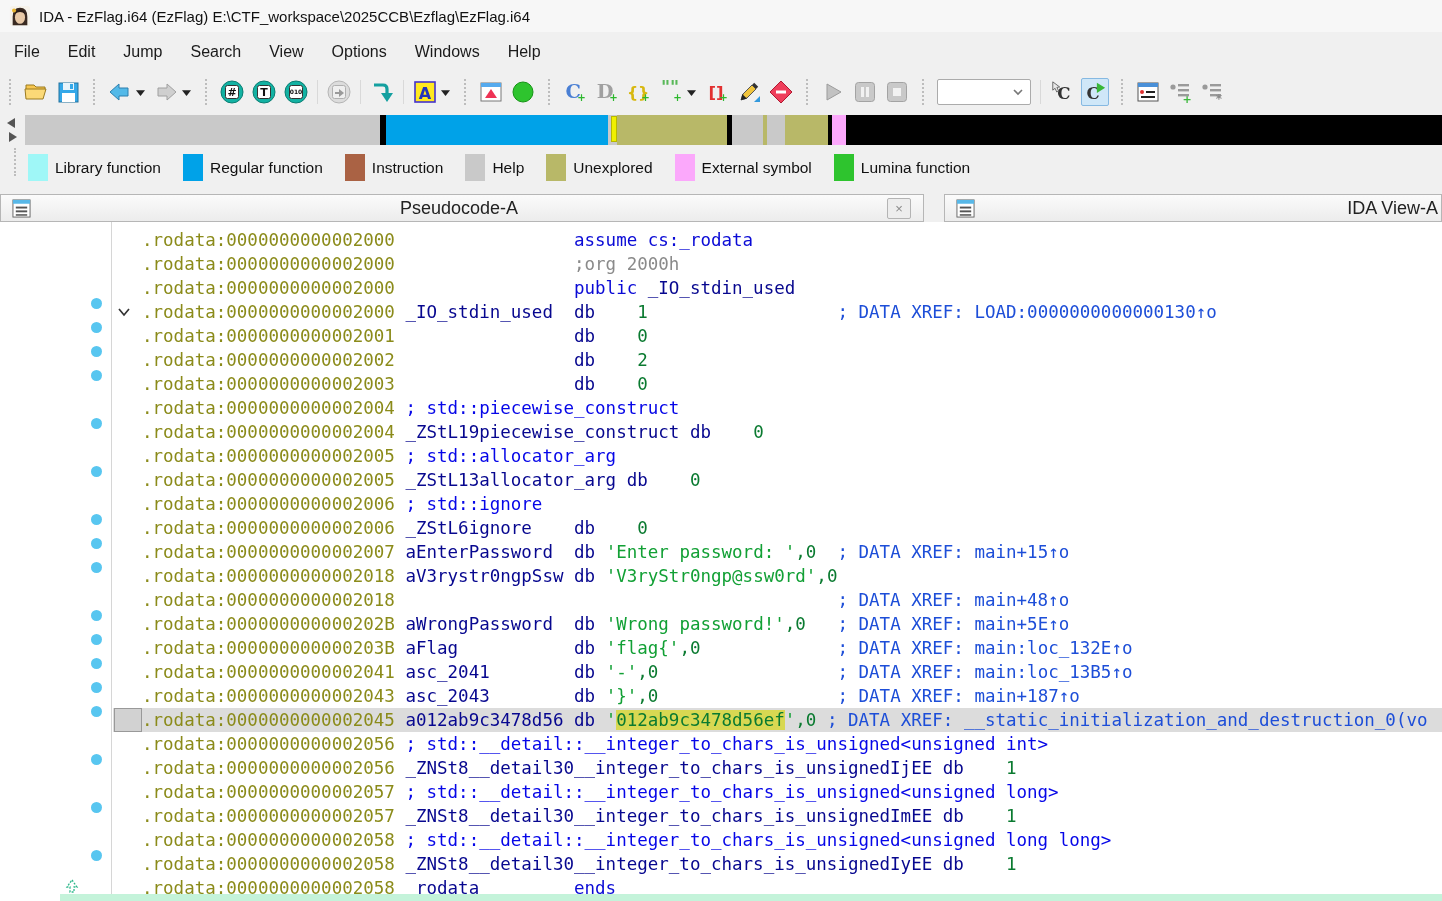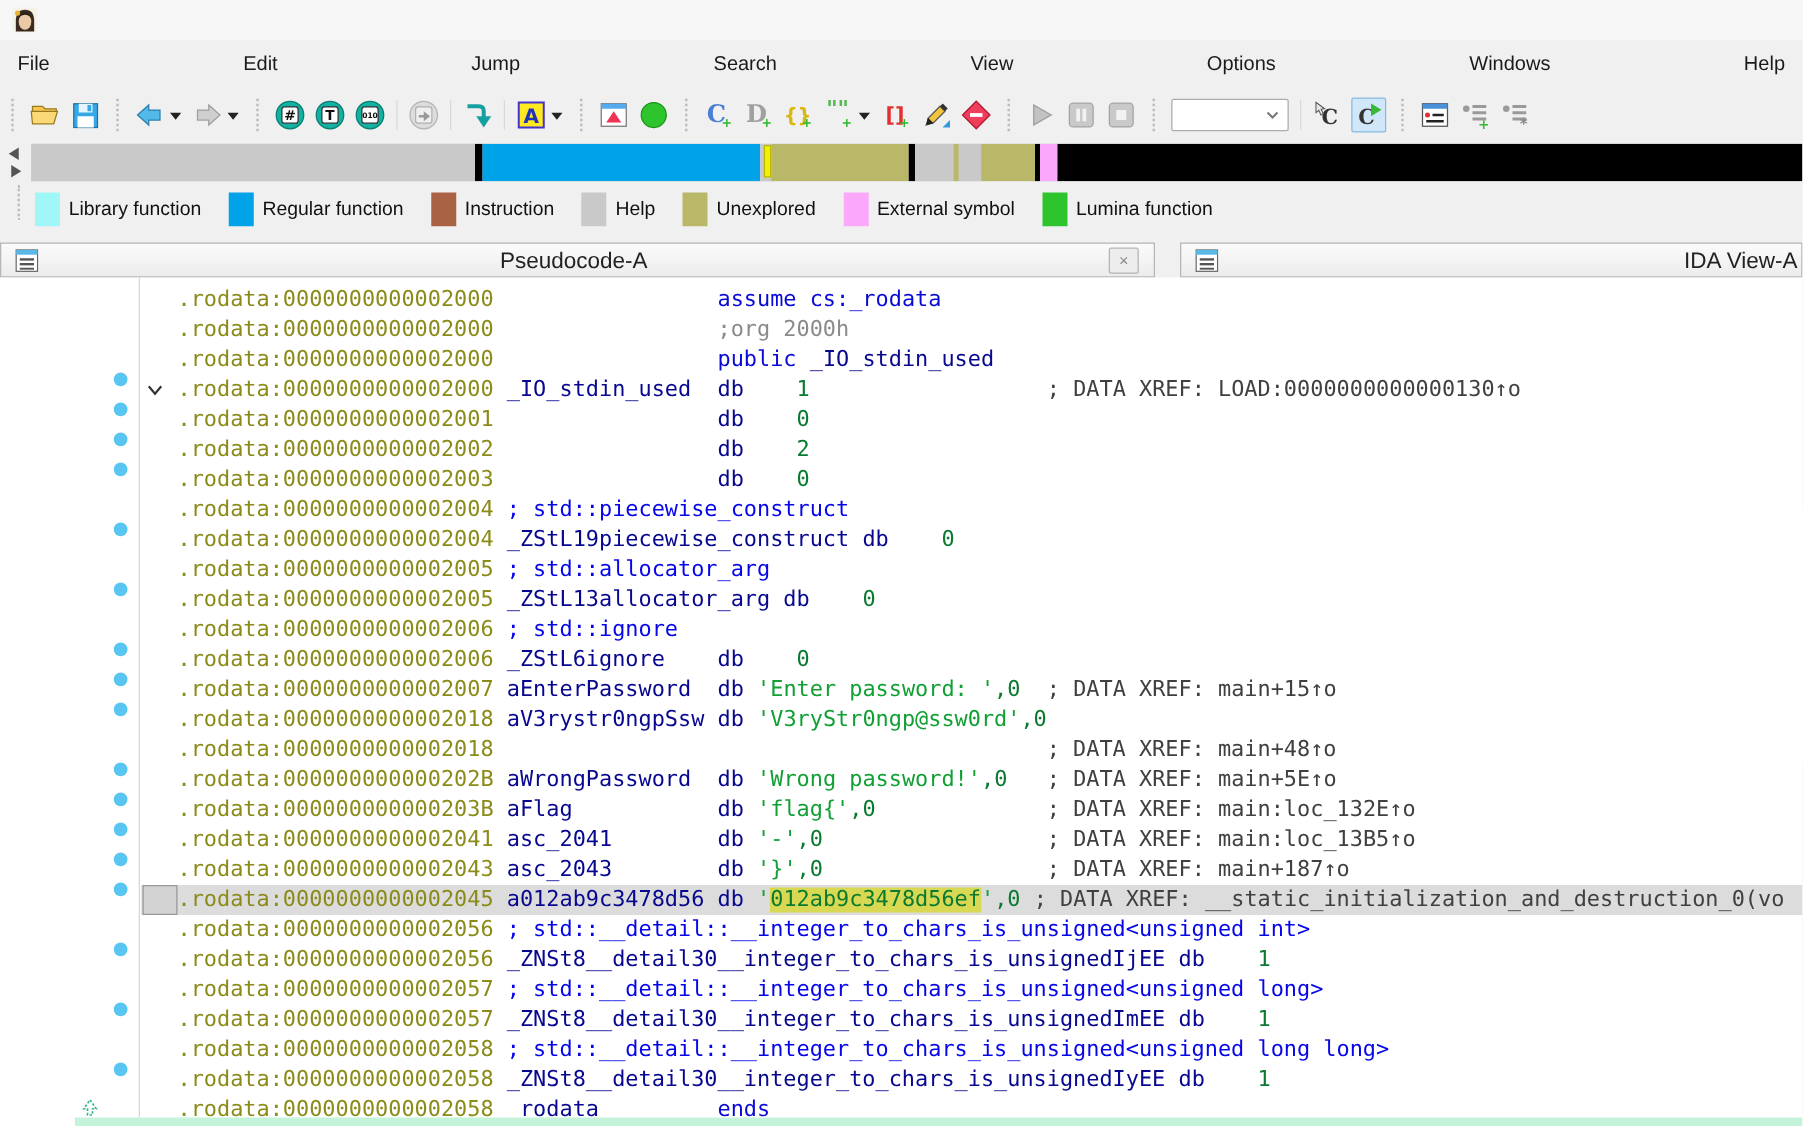--- a/index.html
+++ b/index.html
@@ -6,21 +6,21 @@
   body{width:1442px;height:901px;overflow:hidden;background:#f0f0f0;position:relative;
        font-family:"Liberation Sans",sans-serif;-webkit-font-smoothing:antialiased;}
 
   
   .titlebar{position:absolute;left:0;top:0;width:1442px;height:32px;background:#f7f7f7;
             display:flex;align-items:center;border-bottom:1px solid #e3e3e3;}
   .app-icon{width:22px;height:22px;margin:0 8px 0 9px;}
   .win-title{font-size:15px;color:#111;}
 
   .menubar{position:absolute;left:0;top:32px;width:1442px;height:40px;background:#f0f0f0;
-           display:flex;align-items:center;justify-content:space-between;}
+           display:flex;align-items:center;}
   .menu-item{font-size:16px;color:#1a1a1a;padding:8px 14px;cursor:default;}
 
   .toolbar{position:absolute;left:0;top:72px;width:1442px;height:40px;background:#f0f0f0;
            display:flex;align-items:center;border-bottom:1px solid #e0e0e0;}
   .tb-handle{height:26px;width:2px;border-left:2px dotted #bdbdbd;margin:0 7px 0 9px;}
   .tb-icon{width:26px;height:26px;margin:0 3px;display:flex;align-items:center;justify-content:center;}
   .tb-icon svg{width:24px;height:24px;}
   .tb-caret{width:10px;height:26px;display:flex;align-items:center;margin-right:4px;}
   .tb-sep{width:1px;height:24px;background:#d9d9d9;margin:0 5px;}
   .tb-combo{width:92px;height:24px;background:#fff;border:1px solid #ababab;border-radius:2px;
@@ -54,39 +54,40 @@
 
   
   .listing{position:absolute;left:0;top:222px;width:1442px;height:764px;background:#fff;overflow:hidden;}
   .gutter-line{position:absolute;left:111px;top:0;width:1px;height:672px;background:#d6d6d6;}
   .rows{position:absolute;left:113px;top:6px;width:1329px;font-family:"DejaVu Sans Mono",monospace;
         font-size:17.5px;line-height:24px;white-space:pre;}
   .lrow{height:24px;padding-left:29px;}
   .lrow.sel{background:#dcdcdc;}
   .seg-a{color:#8b8b1a}.seg-k{color:#0a0ad6}.seg-n{color:#07078f}
   .seg-v{color:#0a7a30}.seg-s{color:#12a035}.seg-cb{color:#0606e8}
-  .seg-cg{color:#8a8a8a}.seg-x{color:#404040}.seg-p{color:#000}
+  .seg-cg{color:#8a8a8a}.seg-x{color:#1d4ed8}.seg-p{color:#000}
   .seg-hl{color:#0a7a30;background:#d8d852}
   .xdot{position:absolute;left:91px;width:11px;height:11px;border-radius:50%;background:#58c6f0;}
   .curbox{position:absolute;left:114px;width:26px;height:22px;background:#d2d2d2;border:1px solid #999;}
   .chev{position:absolute;left:117px;width:14px;height:14px;}
   .bstrip{position:absolute;left:60px;top:672px;width:1382px;height:7px;background:#c4f3da;}
   .bmark{position:absolute;left:64px;top:656px;width:16px;height:16px;}
 </style>
 </head>
 <body>
 
 <div class="titlebar">
   <svg class="app-icon" viewBox="0 0 24 24">
     <rect x="1" y="1" width="22" height="22" rx="3" fill="#f6f2ea"></rect>
     <path d="M4 13 Q4 3 12 3 Q20 3 20 13 L20 22 L4 22 Z" fill="#3a2a22"></path>
     <ellipse cx="12" cy="13.5" rx="5.5" ry="7" fill="#e9c9a6"></ellipse>
     <path d="M6 10 Q8 5 12 5 Q16 5 18 10 Q15 7.5 12 7.5 Q9 7.5 6 10Z" fill="#2c1e18"></path>
     <circle cx="5.5" cy="6" r="2.2" fill="#e8b430"></circle>
   </svg>
+  <span class="win-title">IDA - EzFlag.i64 (EzFlag) E:\CTF_workspace\2025CCB\Ezflag\EzFlag.i64</span>
 </div>
 
 <div class="menubar" id="menubar">
     <div class="menu-item">File</div>
     <div class="menu-item">Edit</div>
     <div class="menu-item">Jump</div>
     <div class="menu-item">Search</div>
     <div class="menu-item">View</div>
     <div class="menu-item">Options</div>
     <div class="menu-item">Windows</div>

